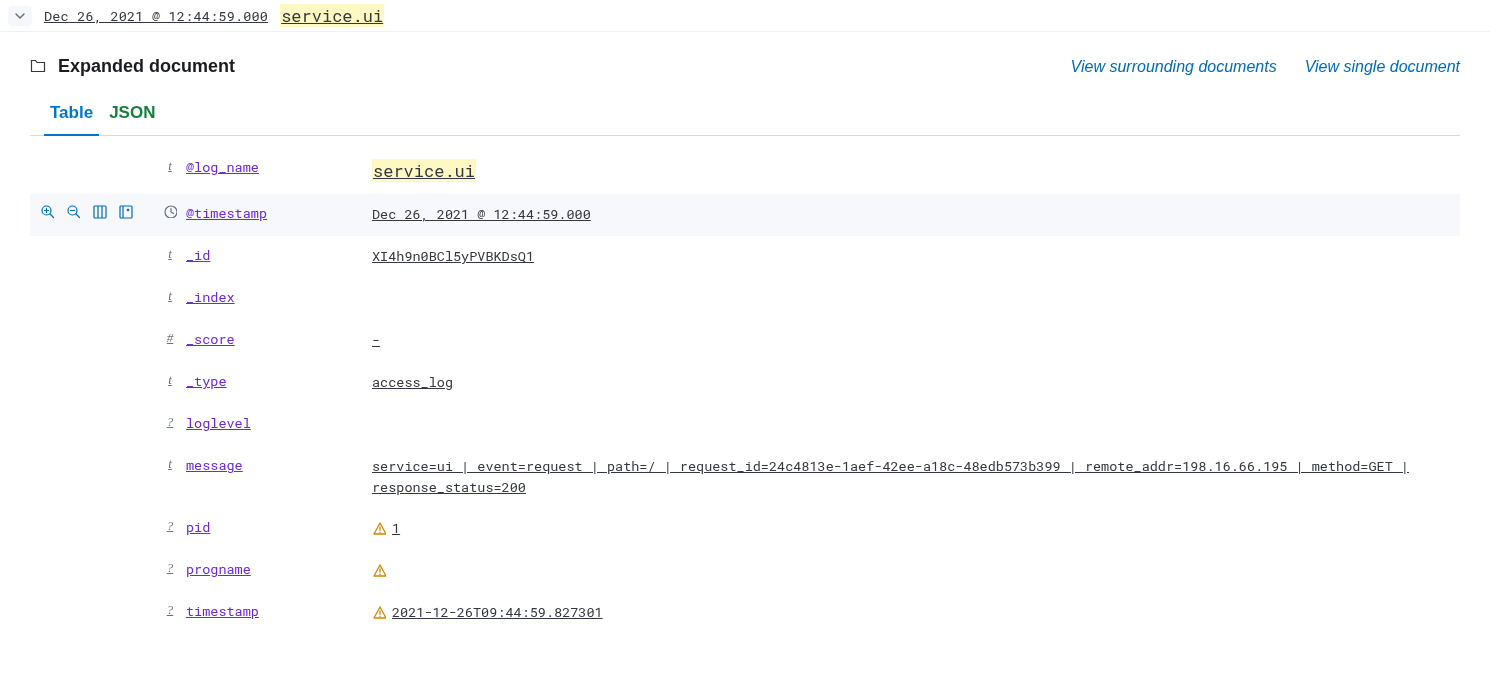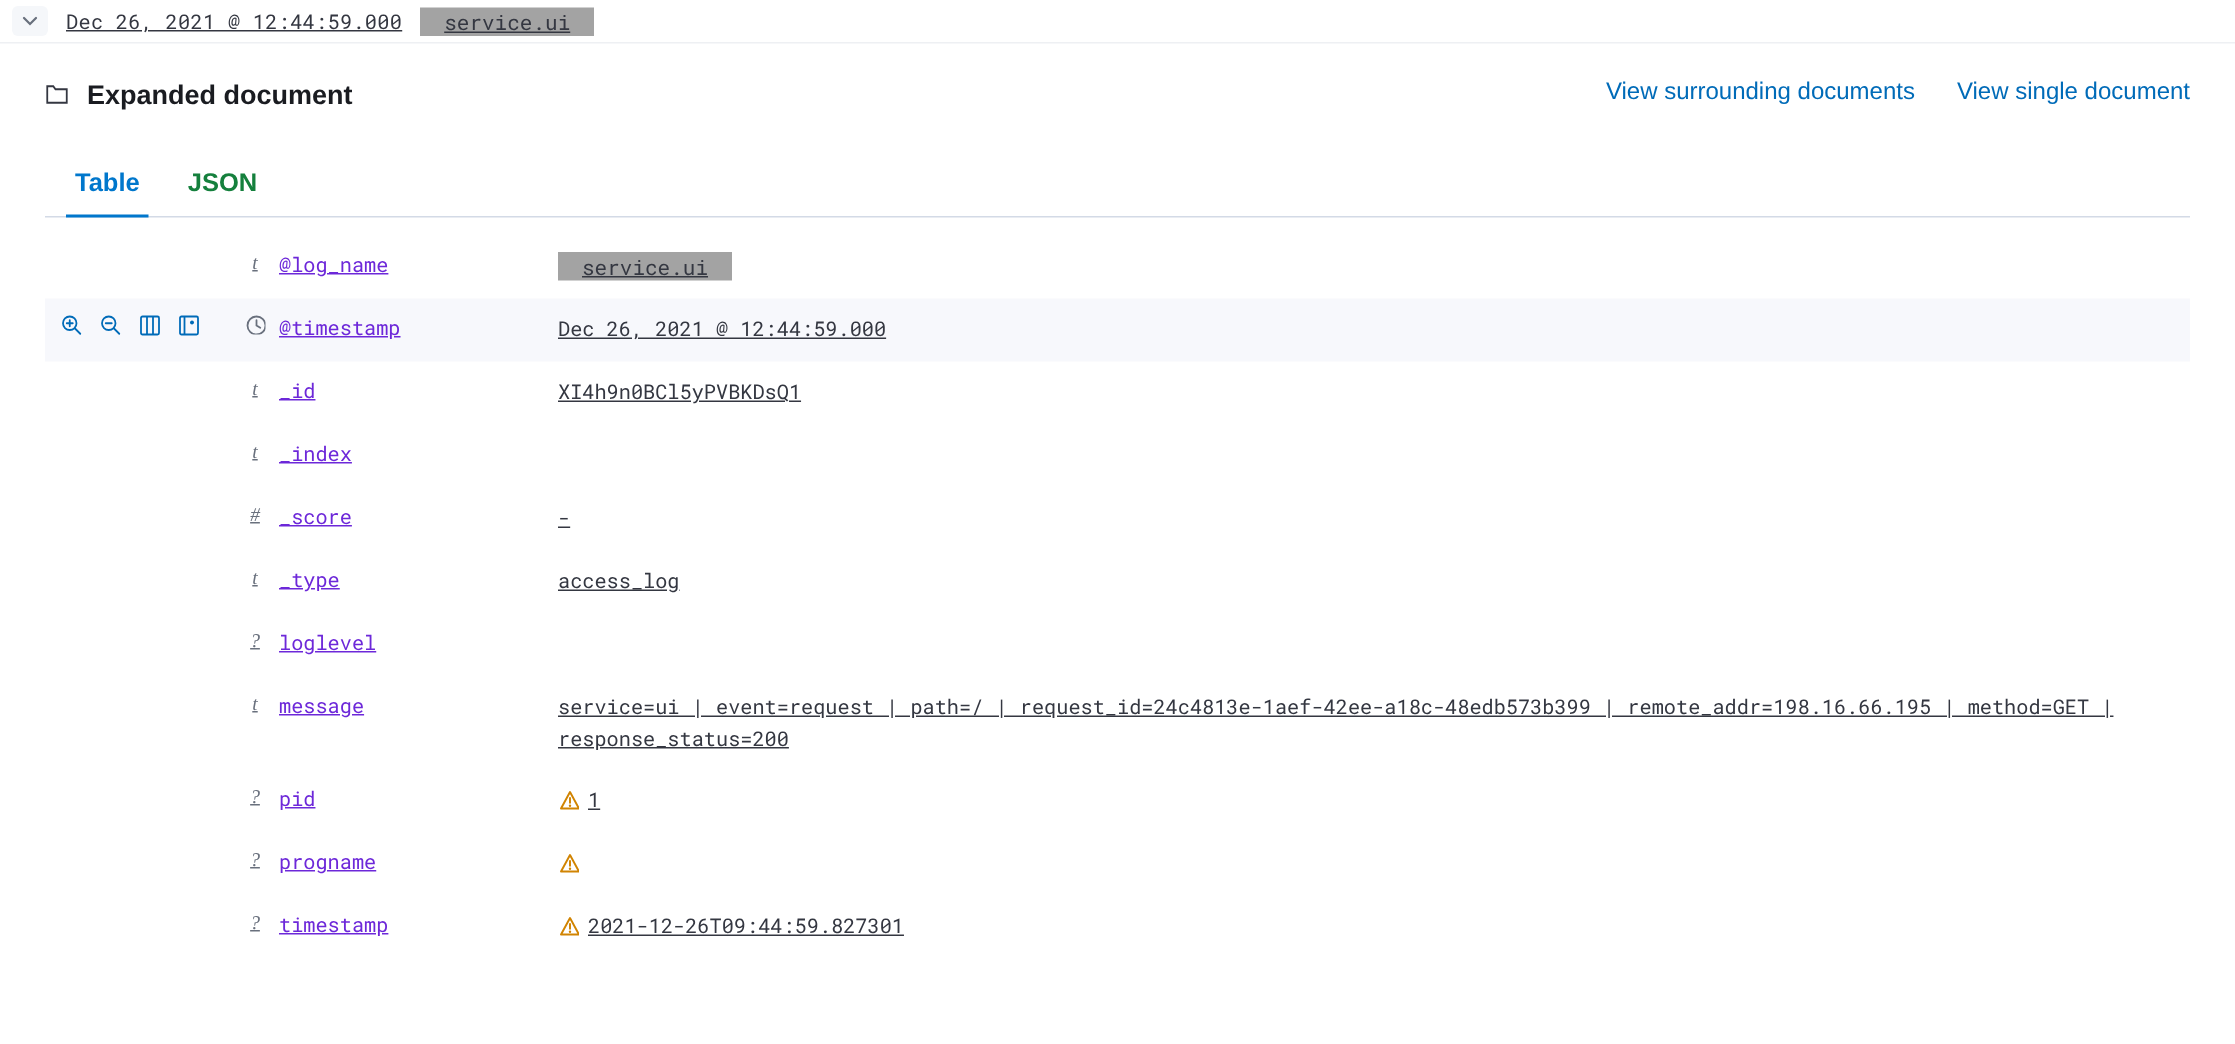--- a/index.html
+++ b/index.html
@@ -24,39 +24,39 @@
       width: 24px;
       height: 20px;
       display: flex;
       align-items: center;
       justify-content: center;
       cursor: pointer;
       color: #69707d;
     }
     .top-timestamp { font-size: 13.5px; letter-spacing: 0.2px; }
     .highlight {
-      background: #a3a3a3;
-      padding: 0 16px;
-      font-size: 14px;
+      background: #fef9c3;
+      padding: 0 1px;
+      font-size: 17px;
     }
     .doc-body { padding: 24px 30px 30px 30px; }
     .doc-header {
       display: flex;
-      align-items: flex-start;
+      align-items: center;
       justify-content: space-between;
-      margin-bottom: 28px;
+      margin-bottom: 16px;
     }
     .doc-header-left { display: flex; align-items: center; gap: 10px; }
     .doc-title { font-size: 18px; font-weight: 700; color: #1a1c21; }
     .folder-icon { color: #343741; }
-    .doc-links { display: flex; gap: 28px; }
+    .doc-links { display: flex; gap: 28px; font-style: italic; }
     .doc-link { color: #006bb8; text-decoration: none; font-size: 16px; cursor: pointer; }
     .tabs {
       display: flex;
-      gap: 28px;
+      gap: 12px;
       border-bottom: 1px solid #d3dae6;
       margin-bottom: 12px;
       padding-left: 18px;
     }
     .tab {
       padding: 10px 2px 12px 2px;
       font-size: 17px;
       font-weight: 600;
       color: #15803d;
       cursor: pointer;

